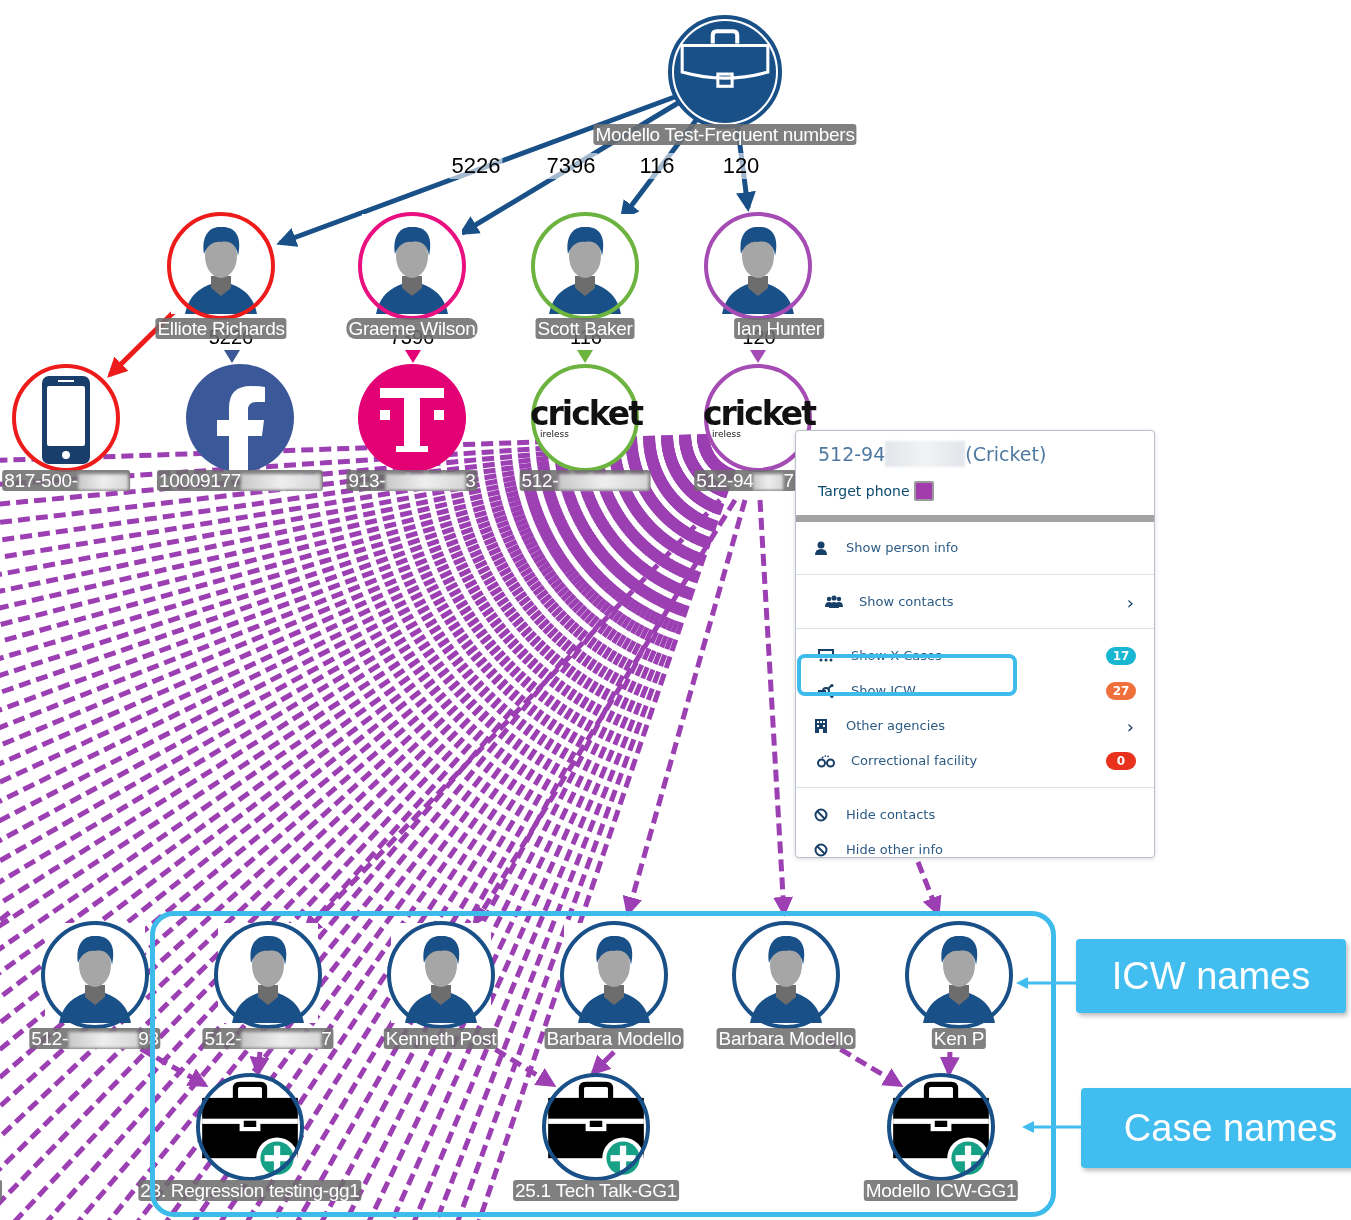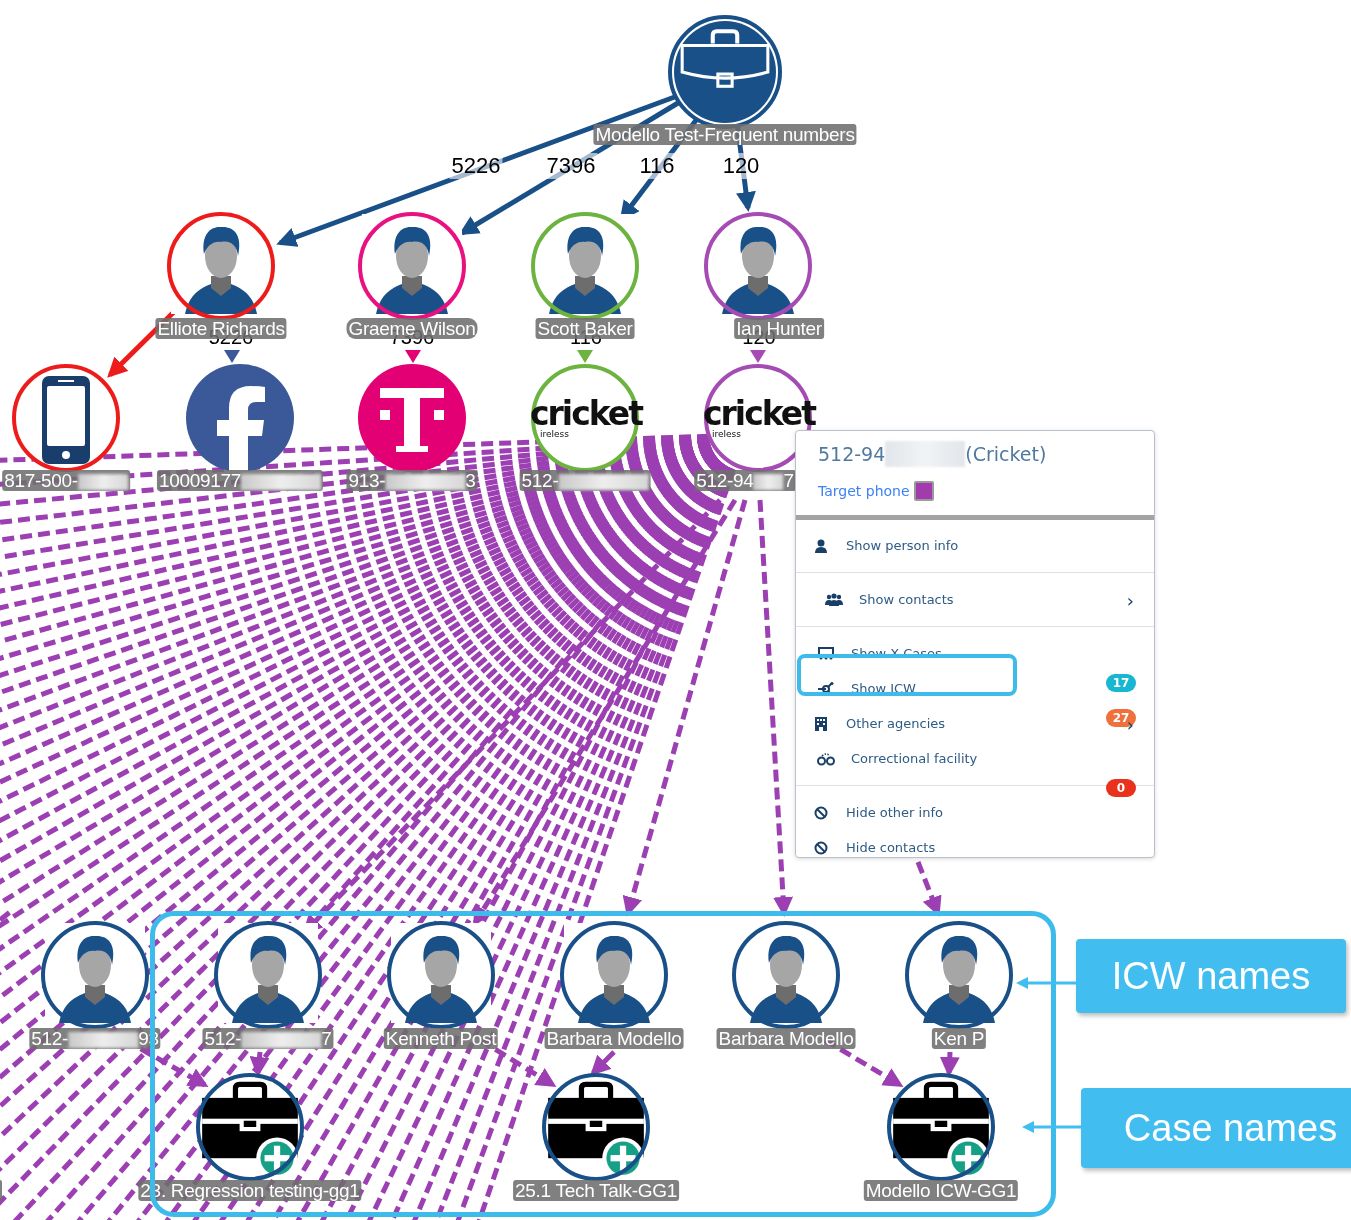--- a/index.html
+++ b/index.html
@@ -8,28 +8,28 @@
   .node-label { position:absolute; background:rgba(110,110,110,0.88); color:#fff; font-size:19px; line-height:21px; padding:0 2px; border-radius:3px; white-space:nowrap; transform:translateX(-50%); letter-spacing:-0.3px; }
   .node-label .blur { display:inline-block; width:70px; height:16px; vertical-align:middle; background:linear-gradient(90deg,#c8c8c8,#eee,#d6d6d6); filter:blur(1.5px); }
   .edge-count { position:absolute; color:#000; font-size:22px; transform:translateX(-50%); background:rgba(255,255,255,0.6); padding:0 2px; }
   .edge-count-small { position:absolute; color:#000; font-size:20px; transform:translateX(-50%); }
 
   
   .ctx-menu { position:absolute; left:795px; top:430px; width:358px; height:426px; background:#fff; border:1px solid #b9c2cc; border-radius:4px; box-shadow:0 1px 4px rgba(0,0,0,0.15); font-family:"DejaVu Sans", sans-serif; color:#2b5c86; }
   .ctx-head { padding:10px 22px 0 22px; height:84px; box-sizing:border-box; }
   .ctx-title { font-size:19px; color:#4f79a0; display:flex; align-items:center; }
   .ctx-title .blur { display:inline-block; width:80px; height:26px; background:linear-gradient(90deg,#e2e6ea,#f1f3f5,#e2e6ea); filter:blur(1px); }
-  .ctx-sub { font-size:14px; color:#3b82f6; margin-top:14px; display:flex; align-items:center; gap:4px; }
+  .ctx-sub { font-size:14px; color:#0c4a6e; margin-top:14px; display:flex; align-items:center; gap:4px; }
   .swatch { width:20px; height:20px; border:2px solid #9a9a9a; border-radius:2px; box-sizing:border-box; background:#a23bab; display:inline-block; }
-  .ctx-body { border-top:5px solid #a3a3a3; }
+  .ctx-body { border-top:7px solid #a3a3a3; }
   .ctx-sep { border-top:1px solid #dde2e7; }
   .ctx-item { position:relative; height:35px; display:flex; align-items:center; font-size:13px; color:#2d5b84; cursor:pointer; }
   .ctx-item .ic { width:18px; height:18px; margin-left:16px; margin-right:16px; display:flex; align-items:center; justify-content:center; color:#173f67; }
   .ctx-item .chev { position:absolute; right:20px; top:50%; transform:translateY(-50%); font-size:18px; color:#173f67; }
-  .badge { position:absolute; right:18px; top:50%; transform:translateY(-50%); min-width:20px; height:18px; border-radius:9px; color:#fff; font-size:12px; font-weight:bold; text-align:center; line-height:18px; padding:0 5px;margin-top:29px; }
+  .badge { position:absolute; right:18px; top:50%; transform:translateY(-50%); min-width:20px; height:18px; border-radius:9px; color:#fff; font-size:12px; font-weight:bold; text-align:center; line-height:18px; padding:0 5px; }
   .highlight-box { position:absolute; left:797px; top:654px; width:220px; height:42px; border:4px solid #3dbbea; border-radius:8px; box-sizing:border-box; pointer-events:none; }
 
   .icw-box { position:absolute; left:150px; top:911px; width:906px; height:306px; border:5px solid #3dbbea; border-radius:24px; box-sizing:border-box; pointer-events:none; }
   .callout { position:absolute; background:#41beef; color:#fff; font-size:38px; border-radius:4px; box-shadow:2px 3px 4px rgba(0,0,0,0.25); display:flex; align-items:center; justify-content:center; }
 </style>
 </head>
 <body>
 
 <svg id="graph" xmlns="http://www.w3.org/2000/svg" width="1351" height="1220" viewBox="0 0 1351 1220">
   <defs>
@@ -403,26 +403,26 @@
     <div style="height:9px"></div>
     <div class="ctx-sep"></div>
     <div style="height:9px"></div>
     <div class="ctx-item">
       <span class="ic">
           <svg width="14" height="14" viewBox="0 0 14 14">
             <circle cx="7" cy="7" r="5.5" fill="none" stroke="#173f67" stroke-width="2"></circle>
             <line x1="3" y1="3" x2="11" y2="11" stroke="#173f67" stroke-width="2"></line>
           </svg>
         </span>
-      <span>Hide other info</span>
+      <span>Hide contacts</span>
     </div>
     <div class="ctx-item">
       <span class="ic">
           <svg width="14" height="14" viewBox="0 0 14 14">
             <circle cx="7" cy="7" r="5.5" fill="none" stroke="#173f67" stroke-width="2"></circle>
             <line x1="3" y1="3" x2="11" y2="11" stroke="#173f67" stroke-width="2"></line>
           </svg>
         </span>
-      <span>Hide contacts</span>
+      <span>Hide other info</span>
     </div>
   </div>
 </div>
 <div class="highlight-box"></div>
 
 </body></html>

